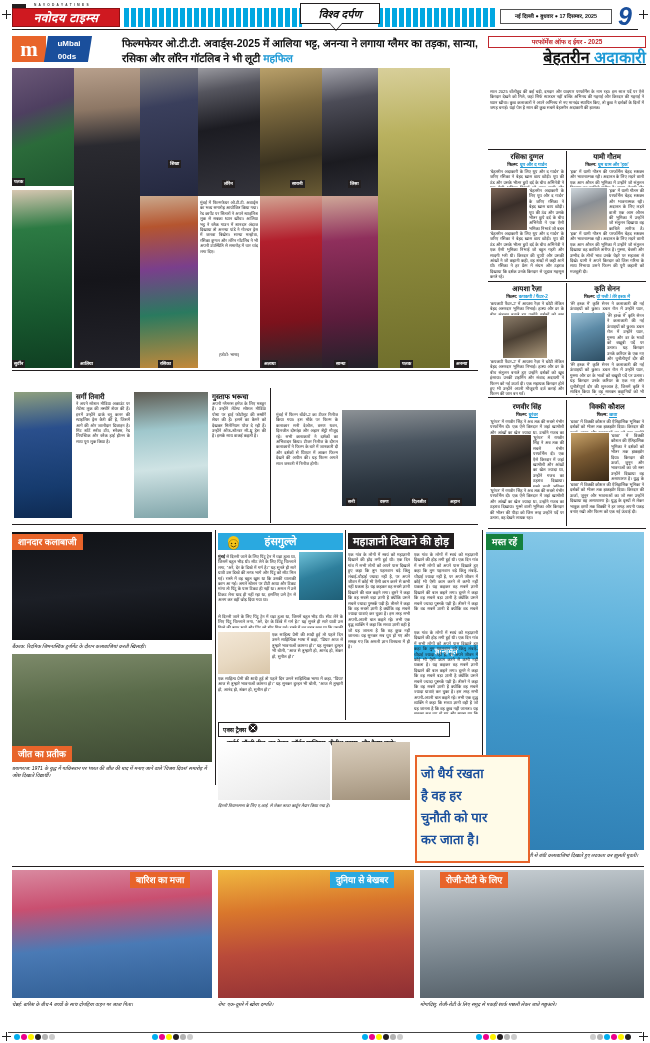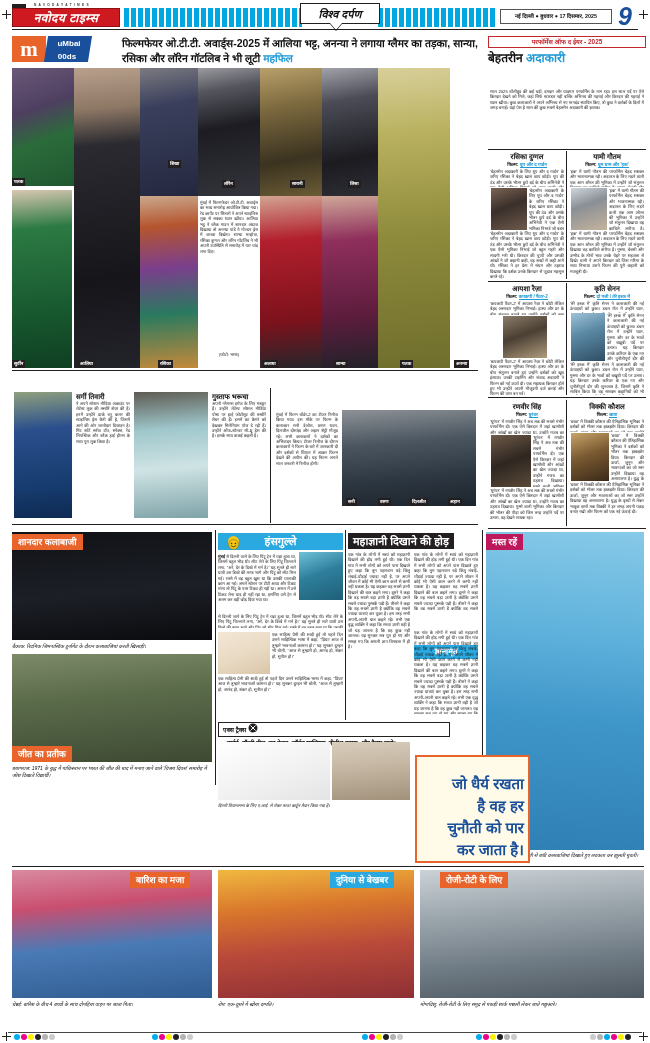--- a/index.html
+++ b/index.html
@@ -80,29 +80,29 @@
 
   .headline { position:absolute; left:122px; top:36px; width:368px; font-size:10.5px;
      font-weight:bold; line-height:15px; color:#111; }
   .headline em { font-style:normal; color:#1f9ad6; }
 
   
   .rc-kicker { position:absolute; left:488px; top:36px; width:158px; height:12px;
      background:#fff; border:1px solid #c1272d; }
   .rc-kicker span { display:block; text-align:center; font-size:6.4px; font-weight:bold;
      line-height:10px; color:#c1272d; }
-  .rc-h1 { position:absolute; left:488px; top:49px; width:158px; font-size:12px;
-     font-weight:bold; line-height:18px; color:#111; text-align:left; }
+  .rc-h1 { position:absolute; left:488px; top:49px; width:158px; font-size:16px;
+     font-weight:bold; line-height:18px; color:#111; text-align:right;text-decoration:underline; }
   .rc-h1 em { font-style:normal; color:#1f9ad6; }
 
   
   .quotebox { position:absolute; left:415px; top:755px; width:115px; height:108px;
      background:#fffbe8; border:2px solid #e8642a; }
-  .quotebox p { font-size:15px; font-weight:bold; line-height:22px; color:#1a4f9c;
-     text-align:right; padding:6px 4px;margin-top:10px; }
+  .quotebox p { font-size:13px; font-weight:bold; line-height:22px; color:#1a4f9c;
+     text-align:left; padding:6px 4px; }
 
   
   .hg-head { position:absolute; left:218px; top:533px; width:125px; height:17px;
      background:#2aa9e0; }
   .hg-head span { display:block; text-align:center; color:#fff; font-size:11px;
      font-weight:bold; line-height:17px; }
   .hg-smiley { position:absolute; left:228px; top:536px; width:11px; height:11px;
      border-radius:50%; background:#f5c518; }
 
   
@@ -404,21 +404,21 @@
   <div style="position:absolute;left:414px;top:614px;width:64px;height:14px;background:#2aa9e0;margin-top:31px;">
     <span style="display:block;text-align:center;color:#fff;font-size:8px;font-weight:bold;line-height:14px;">ज्ञानामृत</span>
   </div>
   <div class="body-text" style="left:414px;top:630px;width:64px;height:84px;">एक गांव के लोगों में स्वयं को महाज्ञानी दिखाने की होड़ लगी हुई थी। एक दिन गांव में सभी लोगों को अपने पास दिखाते हुए कहा कि तुम पहलवान बड़े किंतु लंबाई-चौड़ाई ज्यादा नहीं है, पर अपने जीवन में कोई भी ऐसी काम करने से कभी नहीं थकता है। यह कहकर वह सबसे ज्ञानी दिखाने की बात कहने लगा। दूसरे ने कहा कि वह सबसे बड़ा ज्ञानी है क्योंकि उसने सबसे ज्यादा पुस्तकें पढ़ी हैं। तीसरे ने कहा कि वह सबसे ज्ञानी है क्योंकि वह सबसे ज्यादा यात्राएं कर चुका है। इस तरह सभी अपनी-अपनी बात कहते रहे। तभी एक वृद्ध व्यक्ति ने कहा कि सच्चा ज्ञानी वही है जो यह जानता है कि वह कुछ नहीं जानता। यह सुनकर सब चुप हो गए और समझ गए कि असली ज्ञान विनम्रता में ही है।</div>
 
   <div class="rule-v" style="left:482px;top:530px;height:330px;"></div>
 
   <div class="photo" style="left:486px;top:532px;width:158px;height:318px;">
     <div class="px" style="background:linear-gradient(185deg,#87c9e8 0%,#5fb2dc 32%,#3f96c9 58%,#2f7fb4 100%);"></div>
   </div>
-  <div class="hdtag" style="left:486px;top:534px;background:#be185d;">मस्त रहें</div>
+  <div class="hdtag" style="left:486px;top:534px;background:#15803d;">मस्त रहें</div>
   <div class="cap-line" style="left:486px;top:852px;width:158px;">मनीला: समुद्र तट पर रस्सी से बंधी कलाबाजियां दिखाते हुए लटकता कर झूलती युवती।</div>
 
   <div class="quotebox">
     <p>
       <span>जो धैर्य रखता</span><br>
       <span>है वह हर</span><br>
       <span>चुनौती को पार</span><br>
       <span>कर जाता है।</span>
     </p>
   </div>

